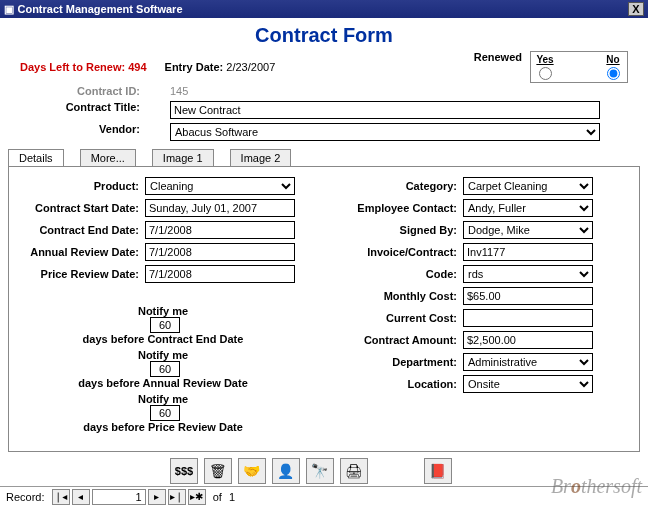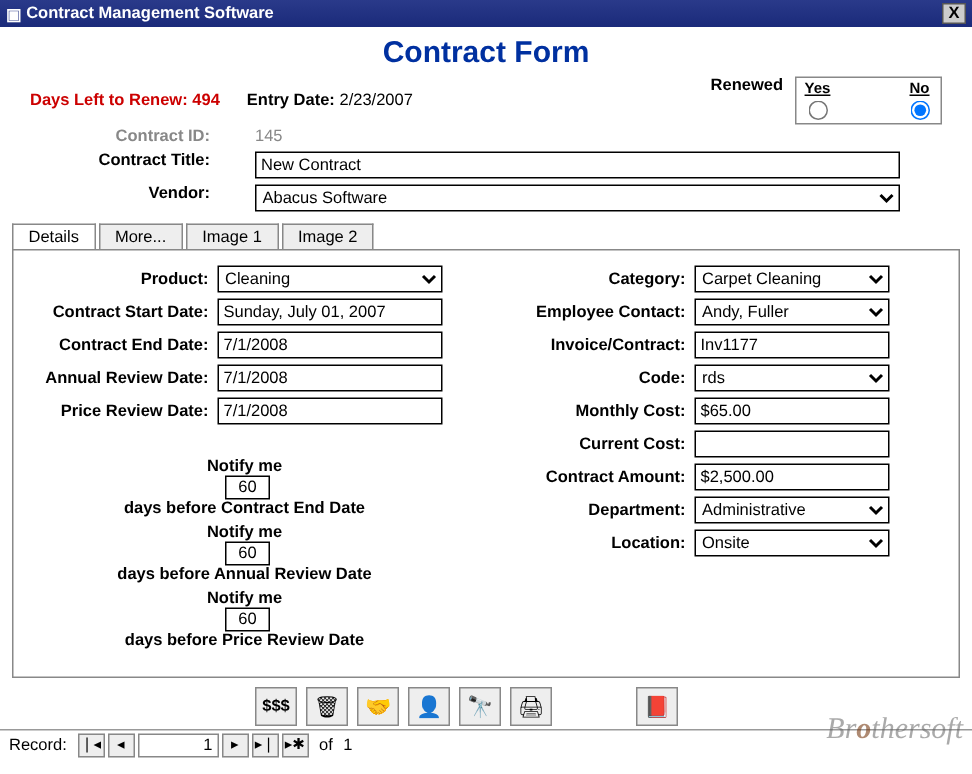--- a/index.html
+++ b/index.html
@@ -14,21 +14,21 @@
   .renewedbox .opts { border: 1px solid #888; display: flex; gap: 40px; }
   .renewedbox .opt { width: 28px; text-align: center; font-size: 10px; padding: 2px 0; }
   .renewedbox .opt .hd { text-decoration: underline; font-weight: bold; }
   .renewedbox .opt input { display: block; margin: 2px auto 0; }
   .idrow, .titlerow { display: flex; align-items: flex-start; padding: 2px 20px; gap: 24px; }
   .idrow .idlbl { color: #888; font-weight: bold; width: 120px; text-align: right; margin-right: 6px; }
   .titlerow .tlbl { font-weight: bold; width: 120px; text-align: right; margin-right: 6px; font-size: 11px; }
   .txtin { border: 1px solid #000; height: 18px; padding: 1px 3px; font-size: 11px; }
   .sel { border: 1px solid #000; height: 18px; font-size: 11px; background: #fff; }
   .tabs { display: flex; padding: 6px 8px 0; }
-  .tab { border: 1px solid #888; border-bottom: none; padding: 2px 10px; font-size: 11px; background: #eee; margin-right: 2px; cursor: pointer; }
+  .tab { border: 1px solid #888; border-bottom: none; padding: 2px 10px; font-size: 11px; background: #eee; margin-right: 16px; cursor: pointer; }
   .tab.active { background: #fff; }
   .tabbody { border: 1px solid #888; margin: 0 8px; padding: 10px 6px 14px; position: relative; }
   .cols { display: flex; gap: 18px; }
   .col { flex: 1; }
   .frow { display: flex; align-items: center; margin-bottom: 4px; }
   .frow .flbl { width: 124px; text-align: right; font-weight: bold; font-size: 11px; margin-right: 6px; }
   .notifyblock { margin-top: 22px; }
   .notifyrow { display: flex; align-items: center; margin-bottom: 4px; font-size: 11px; flex-direction: column; }
   .notifyrow .nlbl { font-weight: bold; margin-right: 4px; }
   .notifyrow .smallin { width: 30px; border: 1px solid #000; height: 16px; font-size: 11px; text-align: center; margin: 0 3px; }
@@ -134,20 +134,24 @@
     <div class="col">
       <div class="frow">
           <span class="flbl">Category:</span>
           <select class="sel" style="width:130px"><option>Carpet Cleaning</option></select>
         </div>
       <div class="frow">
           <span class="flbl">Employee Contact:</span>
           <select class="sel" style="width:130px"><option>Andy, Fuller</option></select>
         </div>
       <div class="frow">
+          <span class="flbl">Signed By:</span>
+          <select class="sel" style="width:130px"><option>Dodge, Mike</option></select>
+        </div>
+      <div class="frow">
           <span class="flbl">Invoice/Contract:</span>
           <input class="txtin" style="width: 130px;" value="Inv1177">
         </div>
       <div class="frow">
           <span class="flbl">Code:</span>
           <select class="sel" style="width:130px"><option>rds</option></select>
         </div>
       <div class="frow">
           <span class="flbl">Monthly Cost:</span>
           <input class="txtin" style="width: 130px;" value="$65.00">

